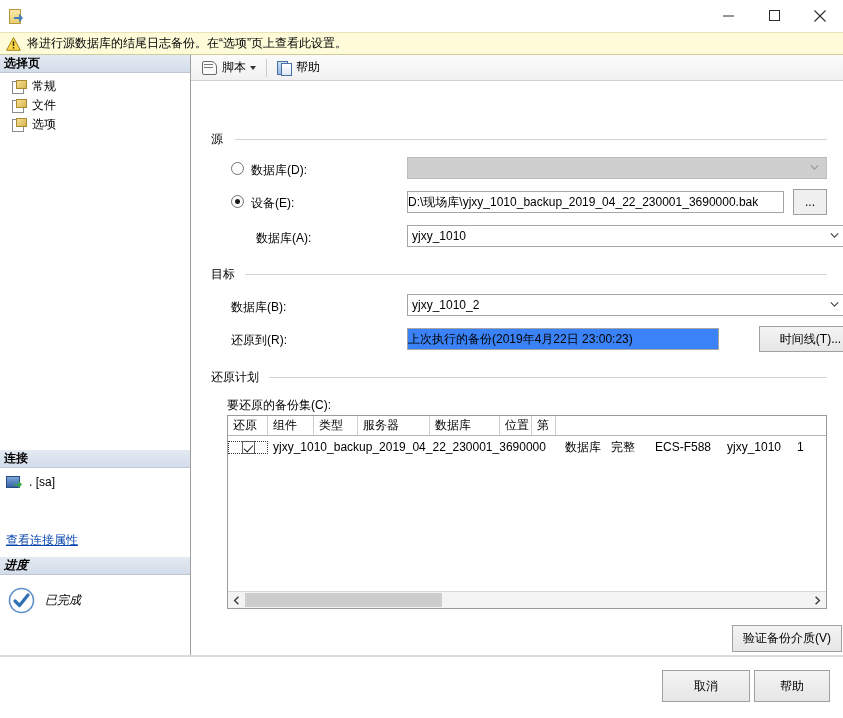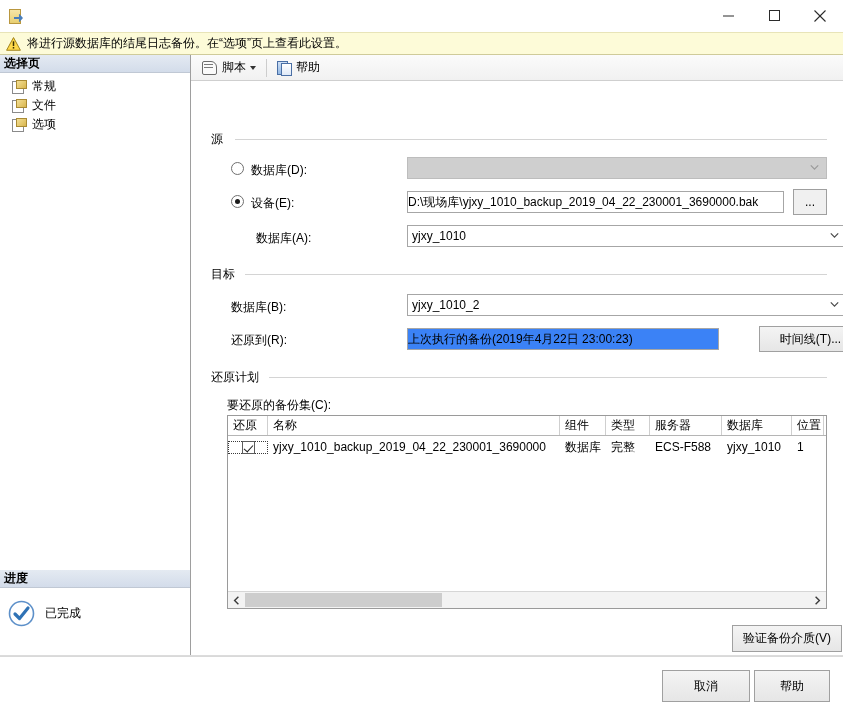--- a/index.html
+++ b/index.html
@@ -439,22 +439,35 @@
       </div>
       <div class="page-item">
         <div class="pg-icon">
             <div class="sheet"></div>
             <div class="fold"></div>
           </div>
         <span>选项</span>
       </div>
     </div>
 
-
-    <div style="position:absolute; left:0; top:515px; width:190px;">
+    <div style="position:absolute; left:0; top:395px; width:190px;">
+      <div class="sec-header">连接</div>
+      <div class="conn-row">
+        <div class="conn-icon">
+            <div class="box"></div>
+            <div class="plug"></div>
+          </div>
+        <span>. [sa]</span>
+      </div>
+      <div class="link-row">
+        <span class="sb-link">查看连接属性</span>
+      </div>
+    </div>
+
+    <div style="position:absolute; left:0; top:502px; width:190px;font-style:italic;">
       <div class="sec-header">进度</div>
       <div class="progress-row">
         <svg class="check-icon" viewBox="0 0 27 27">
           <circle cx="13.5" cy="13.5" r="12" fill="#ffffff" stroke="#5d90c9" stroke-width="1.6"></circle>
           <path d="M7 14 L11.5 18.5 L20 8" fill="none" stroke="#2f72b5" stroke-width="3.2" stroke-linecap="round" stroke-linejoin="round"></path>
         </svg>
         <span>已完成</span>
       </div>
     </div>
   </div>
@@ -550,21 +563,20 @@
         <div class="group-line" style="left:58px;"></div>
 
         <div class="fld-label" style="left:16px; top:28px;">
           <span>要还原的备份集(C):</span>
         </div>
       </div>
 
       <div class="gridwrap" style="left:36px; top:334px; width:600px; height:194px;">
         <div class="grid-head">
           <div class="gh" style="width:40px;">还原</div>
-          <div class="gh" style="width:292px;">名称</div>
           <div class="gh" style="width:46px;">组件</div>
           <div class="gh" style="width:44px;">类型</div>
           <div class="gh" style="width:72px;">服务器</div>
           <div class="gh" style="width:70px;">数据库</div>
           <div class="gh" style="width:32px;">位置</div>
           <div class="gh" style="width:24px;">第</div>
         </div>
         <div class="grid-row">
           <div class="gc sel-cell" style="width:40px;">
             <span class="chk checked"></span>

